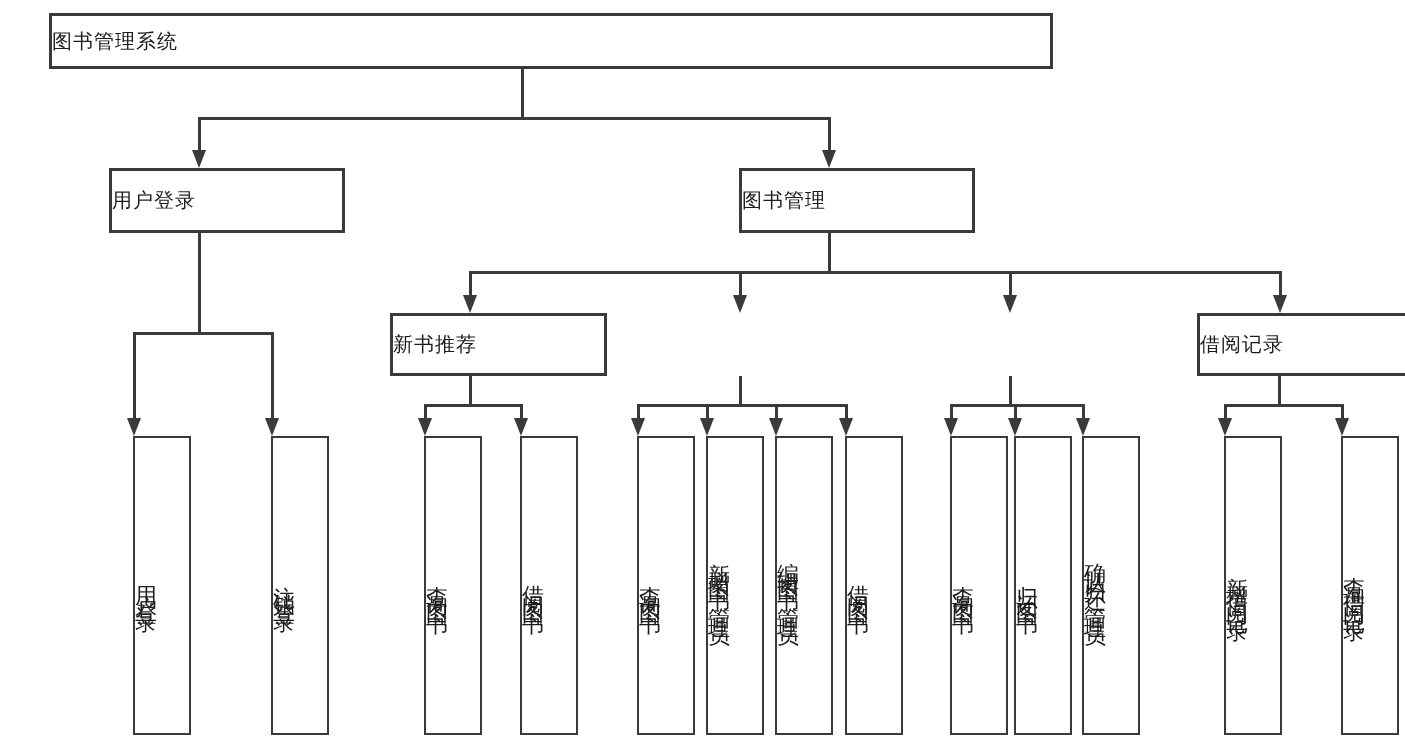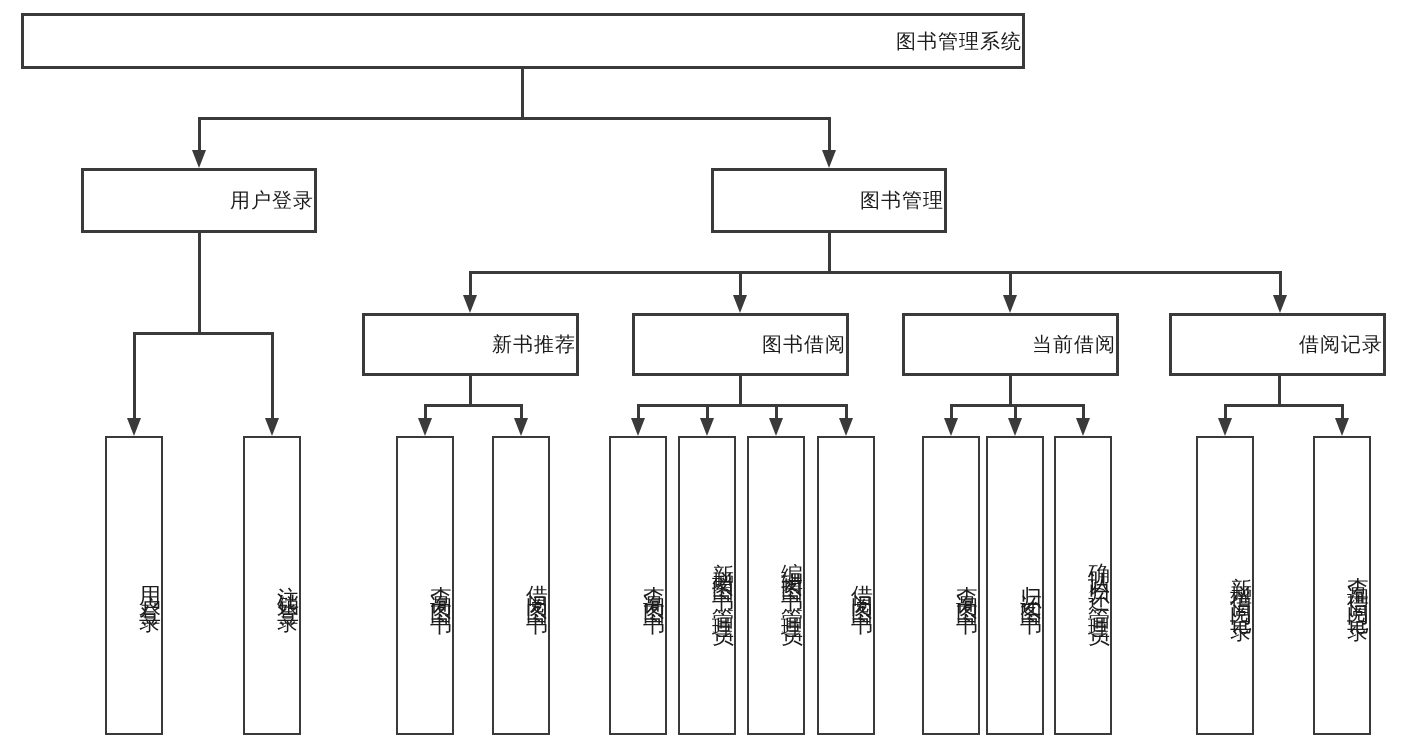--- a/index.html
+++ b/index.html
@@ -18,24 +18,25 @@
     font-family: "Liberation Sans", "DejaVu Sans", sans-serif;
     color: var(--text);
   }
   .node {
     position: absolute;
     box-sizing: border-box;
     border: 3px solid var(--line);
     background: #fff;
     display: flex;
     align-items: center;
-    justify-content: flex-end;
+    justify-content: flex-start;
     font-size: 20px;
     letter-spacing: 1px;
     z-index: 1;
+    margin-left: 28px;
   }
   .leaf { border-width: 2px; }
   .vtext {
     writing-mode: vertical-rl;
     text-orientation: mixed;
     font-size: 22px;
     line-height: 1;
     letter-spacing: 9px;
     white-space: nowrap;
   }
@@ -75,26 +76,20 @@
 
   <div class="node" style="left:81px; top:168px; width:236px; height:65px">
     <span>用户登录</span>
   </div>
   <div class="node" style="left:362px; top:313px; width:217px; height:63px">
     <span>新书推荐</span>
   </div>
 
   <div class="node" style="left:711px; top:168px; width:236px; height:65px">
     <span>图书管理</span>
-  </div>
-  <div class="node" style="left:632px; top:313px; width:217px; height:63px">
-    <span>图书借阅</span>
-  </div>
-  <div class="node" style="left:902px; top:313px; width:217px; height:63px">
-    <span>当前借阅</span>
   </div>
   <div class="node" style="left:1169px; top:313px; width:217px; height:63px">
     <span>借阅记录</span>
   </div>
 
   <div class="node leaf" style="left:105px; top:436px; width:58px; height:299px">
     <span class="vtext">用户登录</span>
   </div>
   <div class="node leaf" style="left:243px; top:436px; width:58px; height:299px">
     <span class="vtext">注销登录</span>

